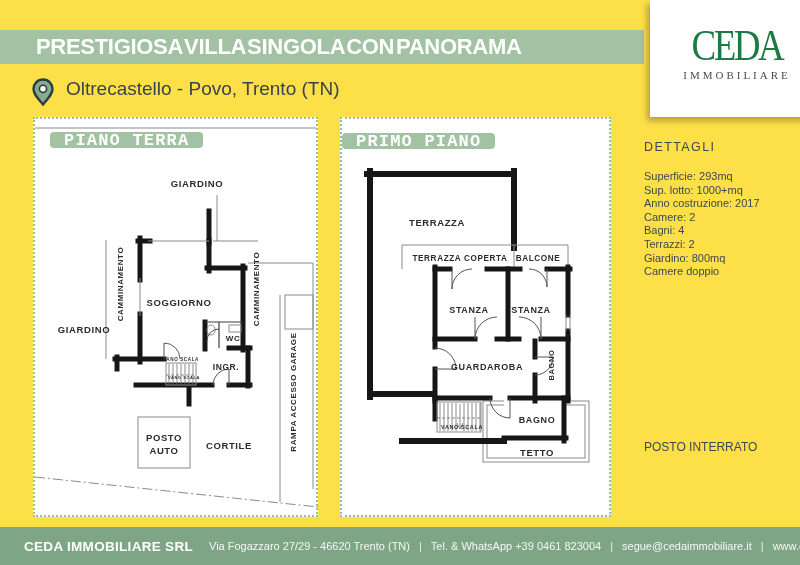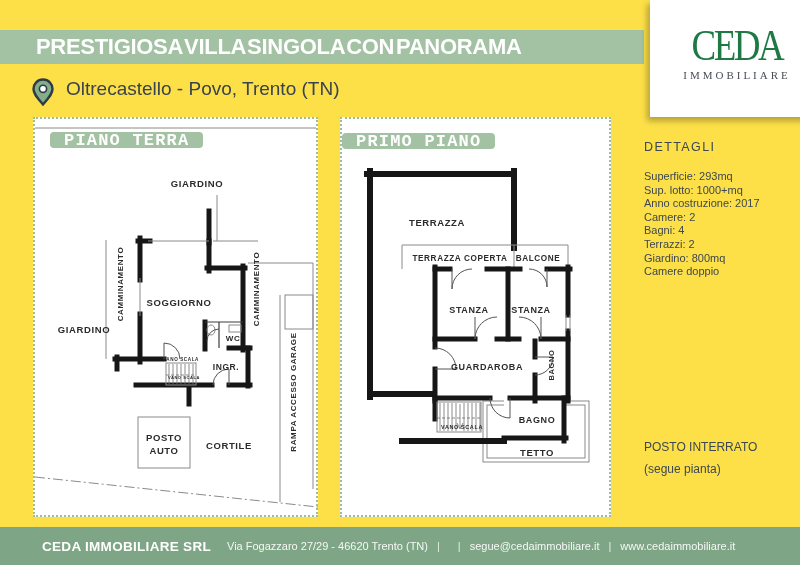--- a/index.html
+++ b/index.html
@@ -35,21 +35,21 @@
   .badge.first{left:342px;top:133px;}
 
   
   .details{position:absolute;left:644px;top:140px;width:152px;color:#3c4750;}
   .details-heading{font-size:12.5px;letter-spacing:1.4px;margin-bottom:16px;}
   .details-line{font-size:11px;line-height:13.6px;}
   .basement-note{position:absolute;left:644px;top:436px;color:#3c4750;font-size:12px;line-height:22px;}
 
   
   .footer{position:absolute;left:0;top:527px;width:800px;height:38px;background:#7ea585;
-          display:flex;align-items:center;padding-left:42px;box-sizing:border-box;}
+          display:flex;align-items:center;padding-left:24px;box-sizing:border-box;}
   .footer-company{color:#ffffff;font-weight:bold;font-size:13.5px;letter-spacing:.3px;white-space:nowrap;}
   .footer-info{display:flex;align-items:center;margin-left:16px;color:rgba(255,255,255,0.92);
           font-size:11px;white-space:nowrap;}
   .footer-sep{margin:0 9px;color:rgba(255,255,255,0.8);}
 
   
   .wall{stroke:#161616;fill:none;stroke-linecap:square;}
   .w5{stroke-width:5;}
   .w6{stroke-width:6;}
   .thin{stroke:#8a8a8a;stroke-width:1;fill:none;}
@@ -245,28 +245,28 @@
     <div class="details-line">Anno costruzione: 2017</div>
     <div class="details-line">Camere: 2</div>
     <div class="details-line">Bagni: 4</div>
     <div class="details-line">Terrazzi: 2</div>
     <div class="details-line">Giardino: 800mq</div>
     <div class="details-line">Camere doppio</div>
   </div>
 
   <div class="basement-note">
     <div>POSTO INTERRATO</div>
-    <div>(segue pianta)</div>
   </div>
 
   <div class="footer">
     <span class="footer-company">CEDA IMMOBILIARE SRL</span>
     <span class="footer-info">
       <span>Via Fogazzaro 27/29 - 46620 Trento (TN)</span>
       <span class="footer-sep">|</span>
+      <span>Tel. &amp; WhatsApp +39 0461 823004</span>
       <span class="footer-sep">|</span>
       <span>segue@cedaimmobiliare.it</span>
       <span class="footer-sep">|</span>
       <span>www.cedaimmobiliare.it</span>
     </span>
   </div>
 
 </div>
 
 </body></html>

